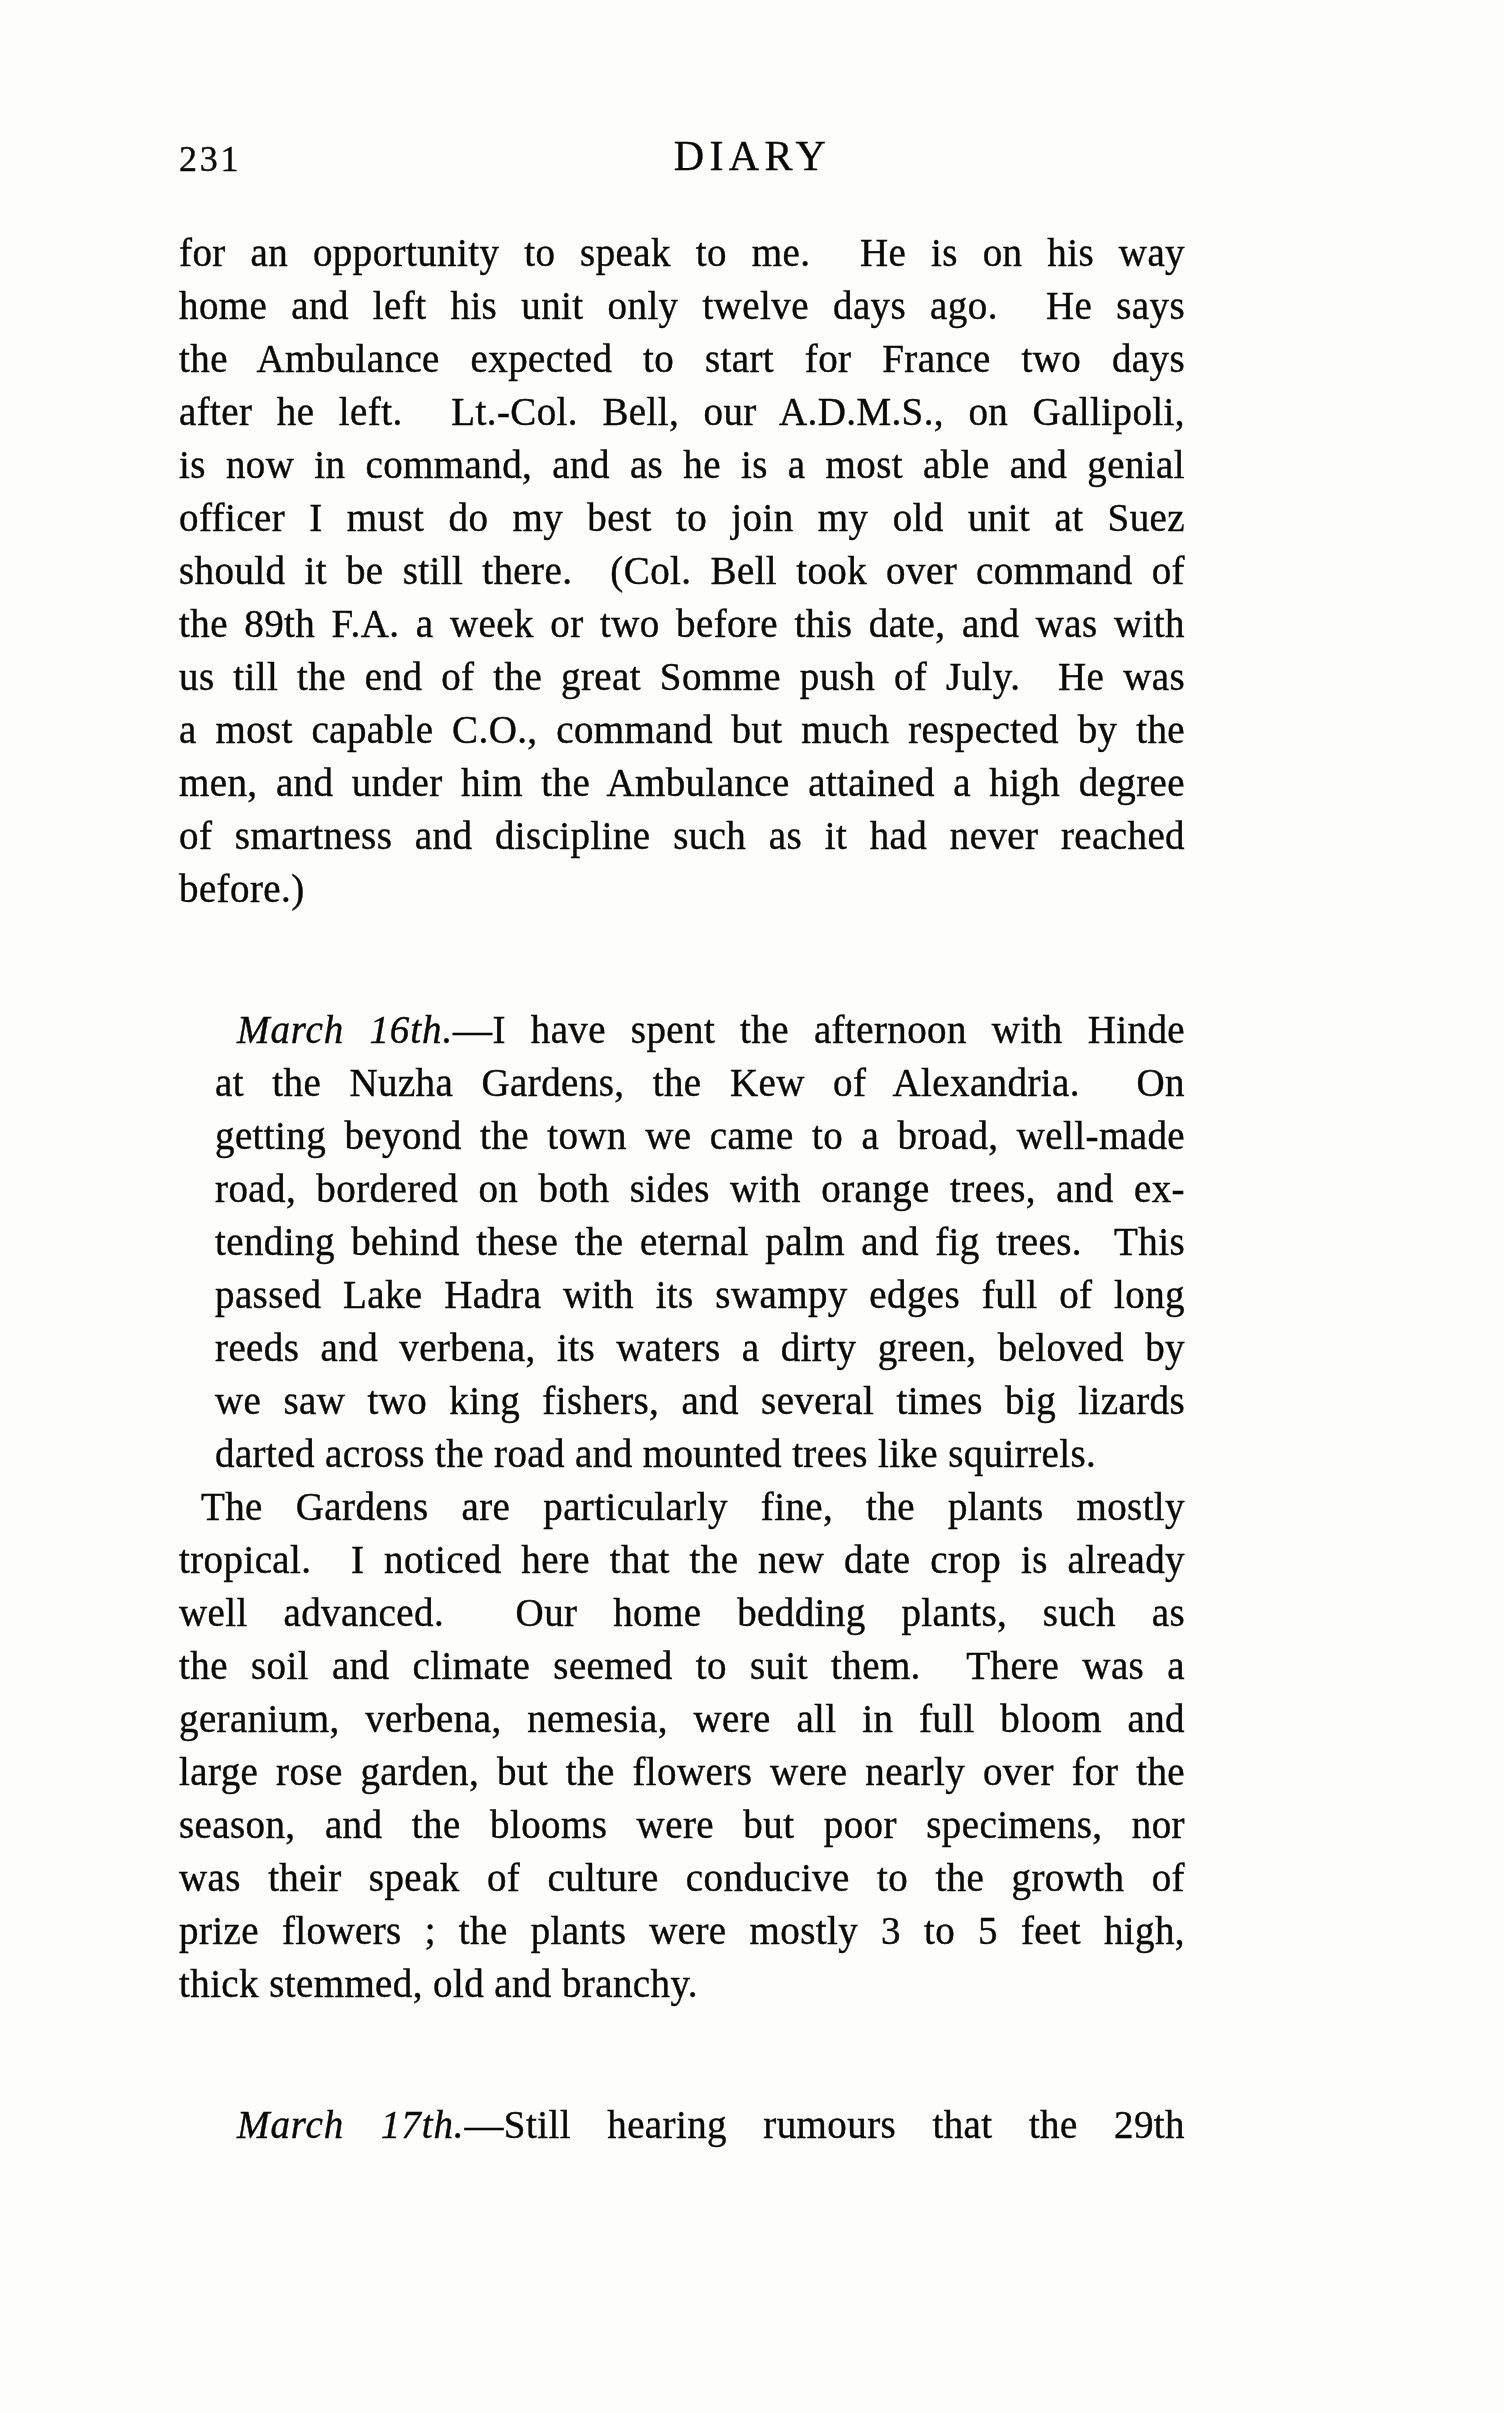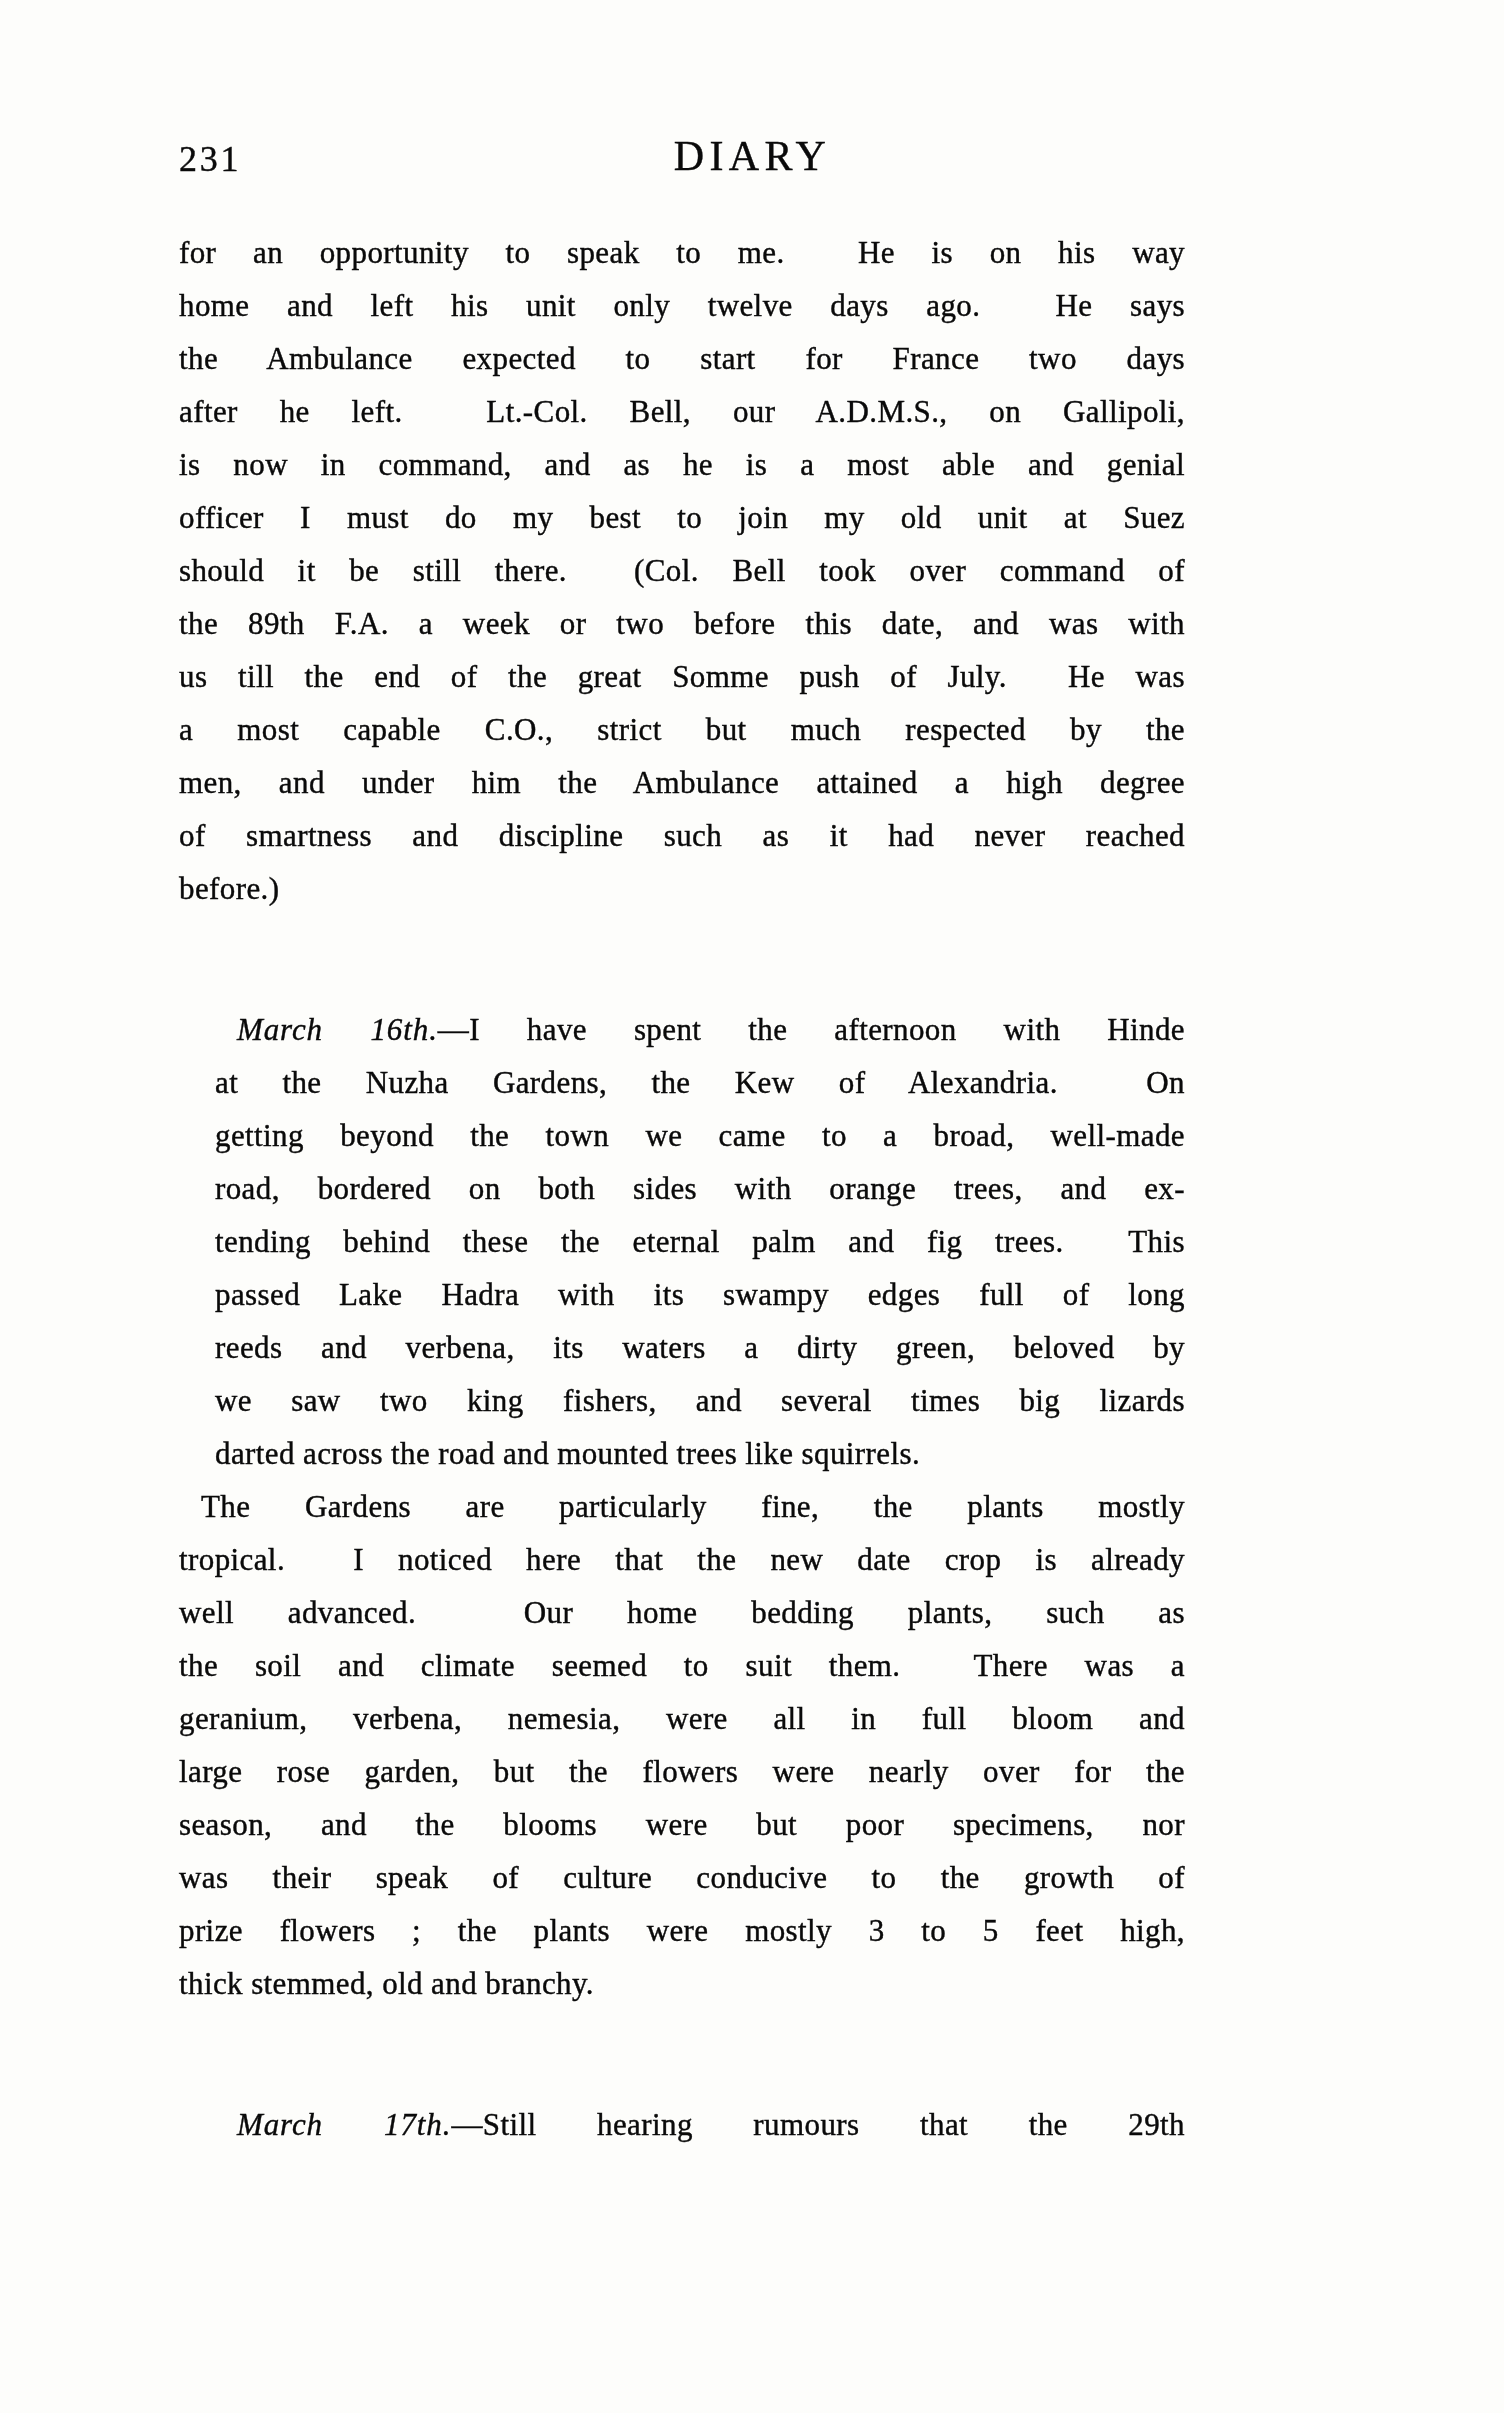--- a/index.html
+++ b/index.html
@@ -44,21 +44,21 @@
       text-align: left;
       font-size: 36px;
       letter-spacing: 2.7px;
     }
     
     .page-body {
       position: absolute;
       top: 226px;
       left: 179px;
       width: 1006px;
-      font-size: 31px;
+      font-size: 39px;
       line-height: 53px;
       letter-spacing: 0.4px;
     }
     .paragraph { margin: 0; }
     .paragraph.space-before { margin-top: 88px; margin-left: 36px; }
     .line {
       text-align: justify;
       text-align-last: justify;
     }
     .line.last {
@@ -87,21 +87,21 @@
       <div class="paragraph">
         <div class="line">for an opportunity to speak to me.&nbsp; He is on his way</div>
         <div class="line">home and left his unit only twelve days ago.&nbsp; He says</div>
         <div class="line">the Ambulance expected to start for France two days</div>
         <div class="line">after he left.&nbsp; Lt.-Col. Bell, our A.D.M.S., on Gallipoli,</div>
         <div class="line">is now in command, and as he is a most able and genial</div>
         <div class="line">officer I must do my best to join my old unit at Suez</div>
         <div class="line">should it be still there.&nbsp; (Col. Bell took over command of</div>
         <div class="line">the 89th F.A. a week or two before this date, and was with</div>
         <div class="line">us till the end of the great Somme push of July.&nbsp; He was</div>
-        <div class="line">a most capable C.O., strict but much respected by the</div>
+        <div class="line">a most capable C.O., command but much respected by the</div>
         <div class="line">men, and under him the Ambulance attained a high degree</div>
         <div class="line">of smartness and discipline such as it had never reached</div>
         <div class="line last">before.)</div>
       </div>
       <div class="paragraph space-before">
         <div class="line indent"><span class="lead">March 16th.</span>—I have spent the afternoon with Hinde</div>
         <div class="line">at the Nuzha Gardens, the Kew of Alexandria.&nbsp; On</div>
         <div class="line">getting beyond the town we came to a broad, well-made</div>
         <div class="line">road, bordered on both sides with orange trees, and ex-</div>
         <div class="line">tending behind these the eternal palm and fig trees.&nbsp; This</div>

